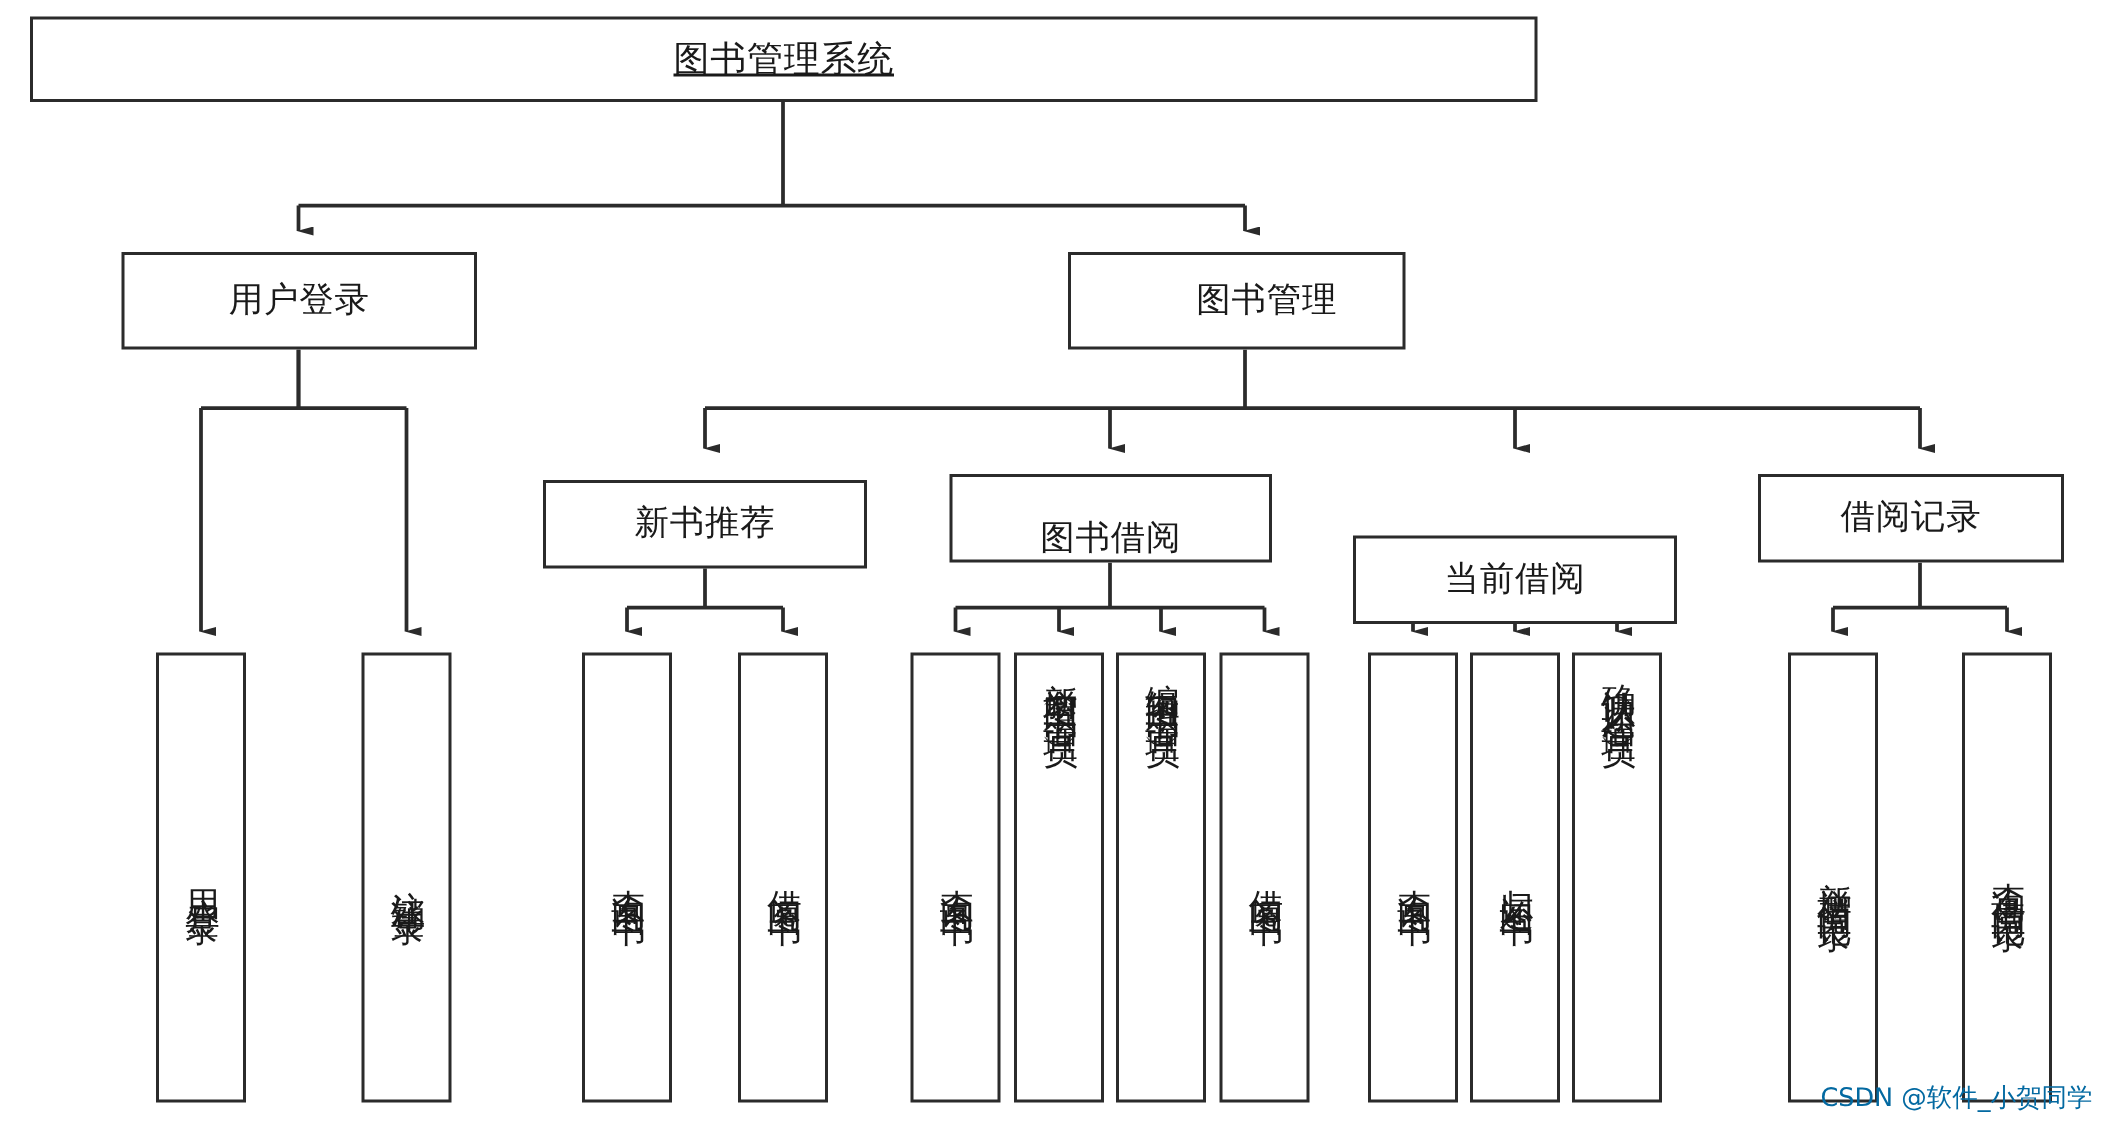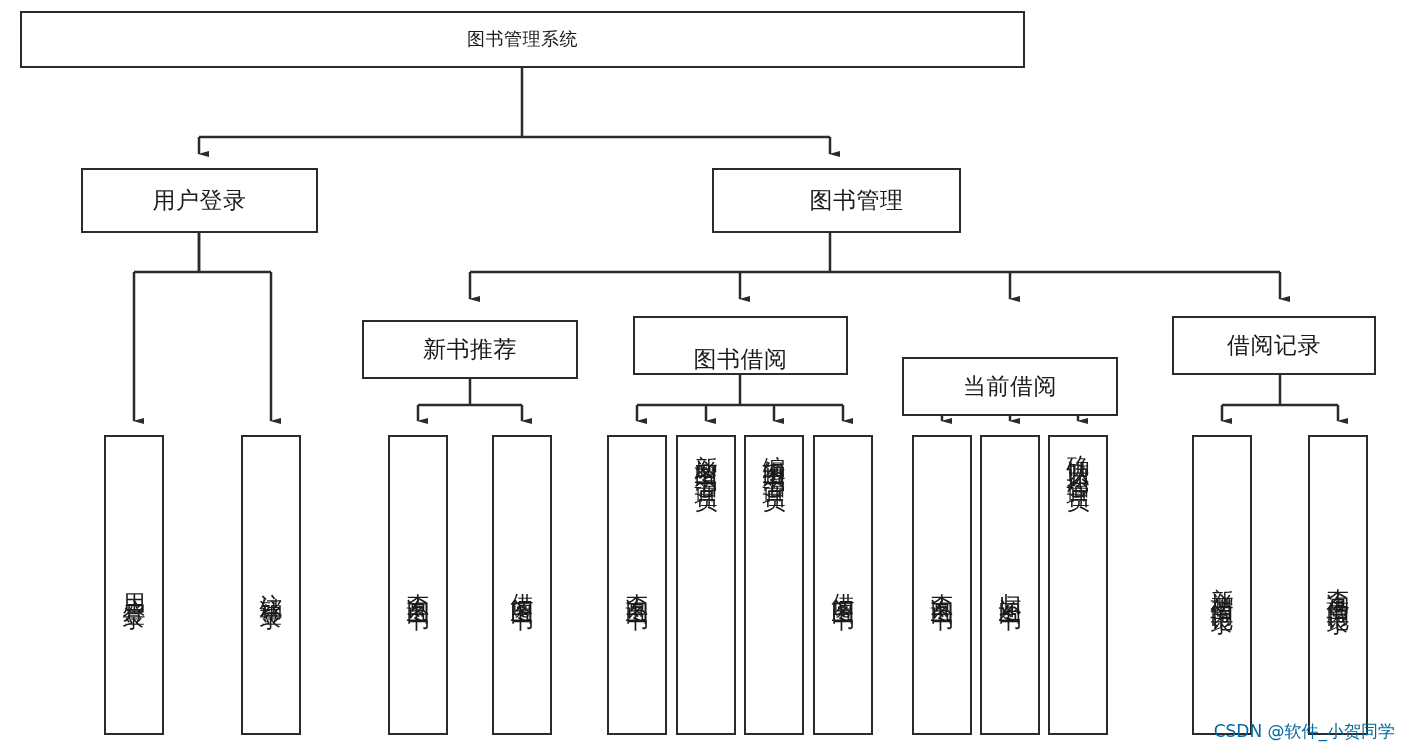--- a/index.html
+++ b/index.html
@@ -41,21 +41,22 @@
     text-align: center;
     line-height: 1.12;
     white-space: nowrap;
   }
   
   .node.horiz .label {
     font-size: 23px;
     letter-spacing: 0.5px;
   }
   .node.root .label {
-    font-size: 18px;
+    font-size: 24px;
+    text-decoration: underline;
   }
   
   .node.leaf {
     align-items: flex-start;
     justify-content: center;
     padding-top: 0;
   }
   .node.leaf .label {
     writing-mode: vertical-rl;
     text-orientation: upright;
@@ -137,21 +138,21 @@
   </svg>
 
   <div class="node horiz root" style="left:20px; top:11px; width:1005px; height:57px;">
     <span class="label">图书管理系统</span>
   </div>
 
   <div class="node horiz" style="left:81px; top:168px; width:237px; height:65px;">
     <span class="label">用户登录</span>
   </div>
 
-  <div class="node horiz" style="left:712px; top:168px; width:249px; height:65px;padding-left:40px;">
+  <div class="node horiz" style="left:712px; top:168px; width:225px; height:65px;padding-left:40px;">
     <span class="label">图书管理</span>
   </div>
 
   <div class="node horiz" style="left:362px; top:320px; width:216px; height:59px;">
     <span class="label">新书推荐</span>
   </div>
 
   <div class="node horiz" style="left:633px; top:316px; width:215px; height:59px;align-items:flex-end;">
     <span class="label">图书借阅</span>
   </div>

